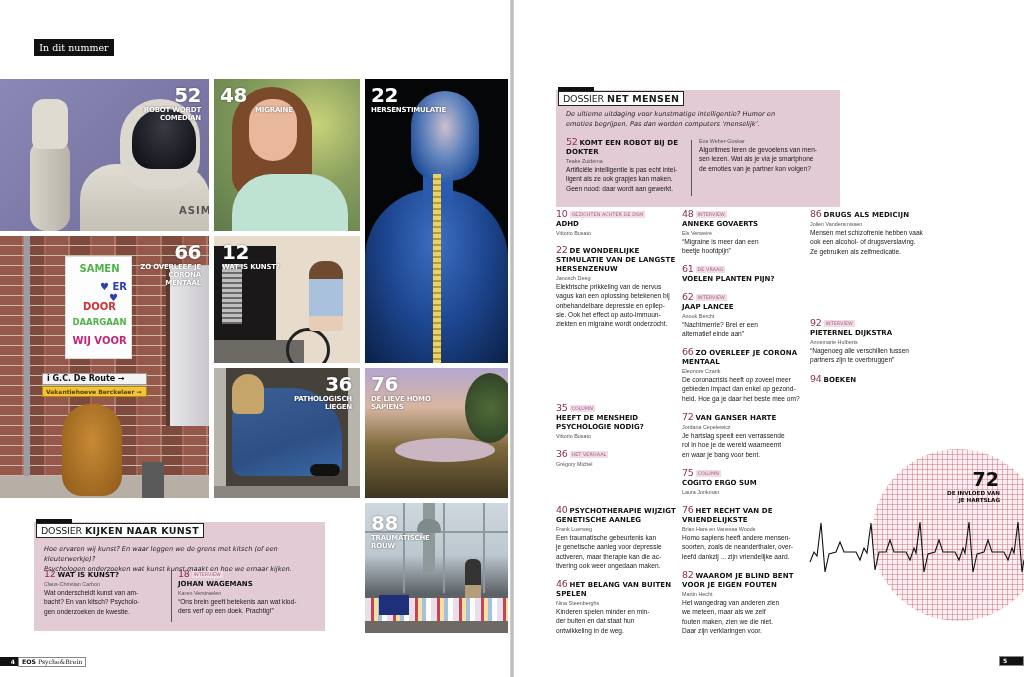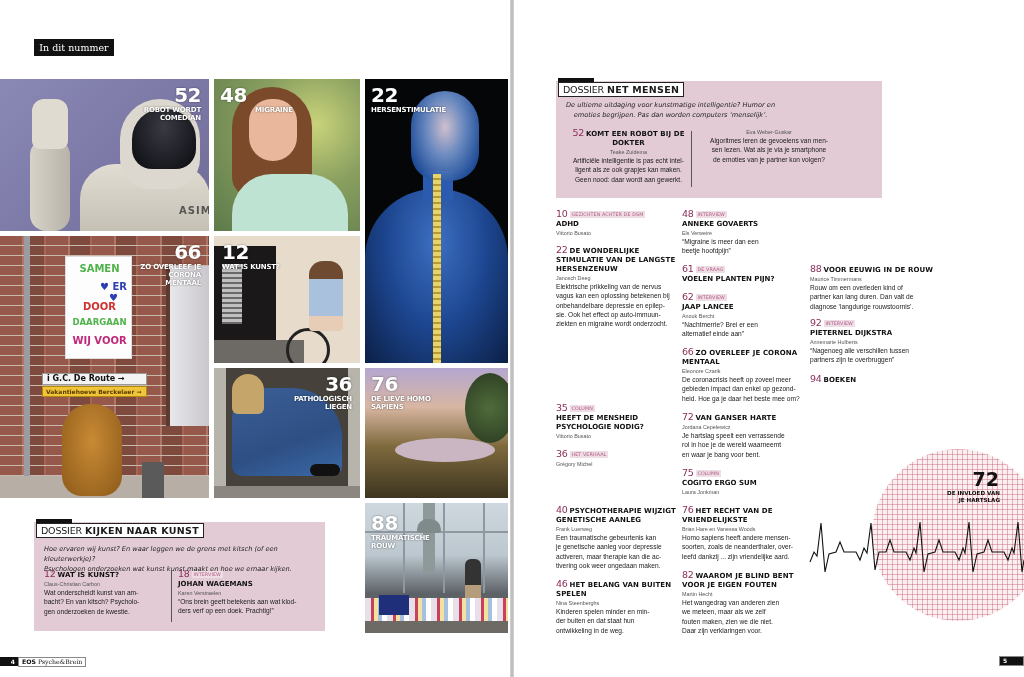--- a/index.html
+++ b/index.html
@@ -87,21 +87,21 @@
   .tower { position: absolute; left: 58px; top: 0; width: 12px; height: 70px; background: #8e9a9a; }
   .tower-top { position: absolute; left: 52px; top: 16px; width: 24px; height: 14px; background: #7f8b8b; border-radius: 12px 12px 4px 4px; }
   .flowers { position: absolute; left: 0; top: 95px; width: 143px; height: 24px; background: repeating-linear-gradient(to right, #e8e0e8 0 6px, #c8405a 6px 9px, #f2e2a0 9px 13px, #a8c0e0 13px 17px, #ffffff 17px 22px); }
   .flag { position: absolute; left: 14px; top: 92px; width: 30px; height: 20px; background: #1f2f7a; }
   .person { position: absolute; left: 100px; top: 56px; width: 16px; height: 60px; background: linear-gradient(to bottom, #333 0 26px, #b59c7a 26px 44px, #e6c9aa 44px); border-radius: 6px 6px 2px 2px; }
   .ground { position: absolute; left: 0; top: 118px; width: 143px; height: 12px; background: #6d6a66; }
 
   
   .dossier { position: absolute; background: #e2cbd4; }
   .dossier-left { left: 34px; top: 522px; width: 291px; height: 109px; }
-  .dossier-right { left: 556px; top: 81px; width: 326px; height: 117px; text-align: center; }
+  .dossier-right { left: 556px; top: 90px; width: 284px; height: 117px; }
   .dossier-tab-bar { position: absolute; top: -3px; left: 2px; width: 36px; height: 4px; background: #111; }
   .dossier-tab { position: absolute; top: 1px; left: 2px; height: 15px; background: #fff; border: 1px solid #222; padding: 0 4px; font-family: "DejaVu Sans", sans-serif; font-size: 9.5px; line-height: 13px; white-space: nowrap; }
   .dossier-tab .dt-word { font-weight: 400; letter-spacing: -0.2px; }
   .dossier-tab .dt-title { font-weight: 700; letter-spacing: 0.3px; }
   .dossier-intro { position: absolute; left: 10px; font-family: "DejaVu Sans", sans-serif; font-style: italic; font-size: 6.6px; line-height: 10px; color: #222; }
   .dossier-col { position: absolute; }
   .dossier-divider { position: absolute; width: 1px; background: #555; }
 
   
   .entry { position: absolute; width: 118px; }
@@ -417,27 +417,27 @@
     <div class="e-head"><span class="e-num">82</span><span>WAAROM JE BLIND BENT VOOR JE EIGEN FOUTEN</span></div>
     <div class="e-author">Martin Hecht</div>
     <div class="e-text">
       <div>Het wangedrag van anderen zien</div>
       <div>we meteen, maar als we zelf</div>
       <div>fouten maken, zien we die niet.</div>
       <div>Daar zijn verklaringen voor.</div>
     </div>
   </div>
 
-  <div class="entry" style="left:810px; top:264px; width:125px;">
-    <div class="e-head"><span class="e-num">88</span><span>VOOR EEUWIG IN DE ROUW</span></div>
-    <div class="e-author">Maurice Timmermans</div>
-    <div class="e-text">
-      <div>Rouw om een overleden kind of</div>
-      <div>partner kan lang duren. Dan valt de</div>
-      <div>diagnose ‘langdurige rouwstoornis’.</div>
+  <div class="entry" style="left:810px; top:209px; width:125px;">
+    <div class="e-head"><span class="e-num">86</span><span>DRUGS ALS MEDICIJN</span></div>
+    <div class="e-author">Jolien Vandersmissen</div>
+    <div class="e-text">
+      <div>Mensen met schizofrenie hebben vaak</div>
+      <div>ook een alcohol- of drugsverslaving.</div>
+      <div>Ze gebruiken als zelfmedicatie.</div>
     </div>
   </div>
   <div class="entry" style="left:810px; top:318px; width:125px;">
     <div class="e-head"><span class="e-num">92</span><span class="e-tag">INTERVIEW</span></div>
     <div class="e-title">PIETERNEL DIJKSTRA</div>
     <div class="e-author">Annemarie Hulberts</div>
     <div class="e-text">
       <div>“Nagenoeg alle verschillen tussen</div>
       <div>partners zijn te overbruggen”</div>
     </div>

